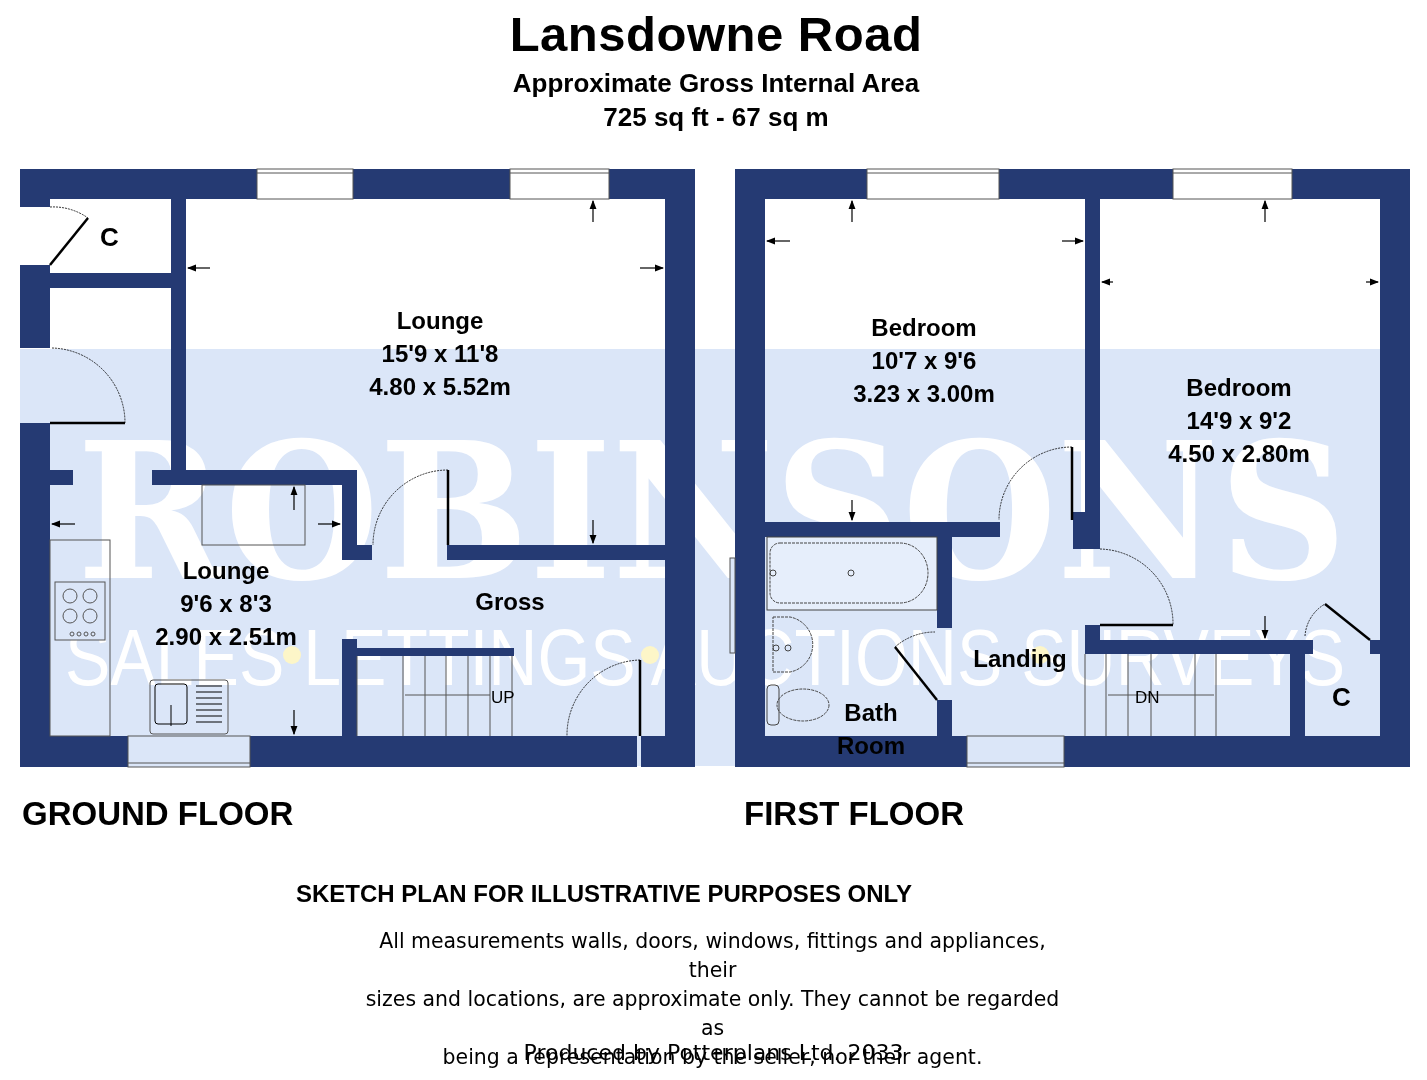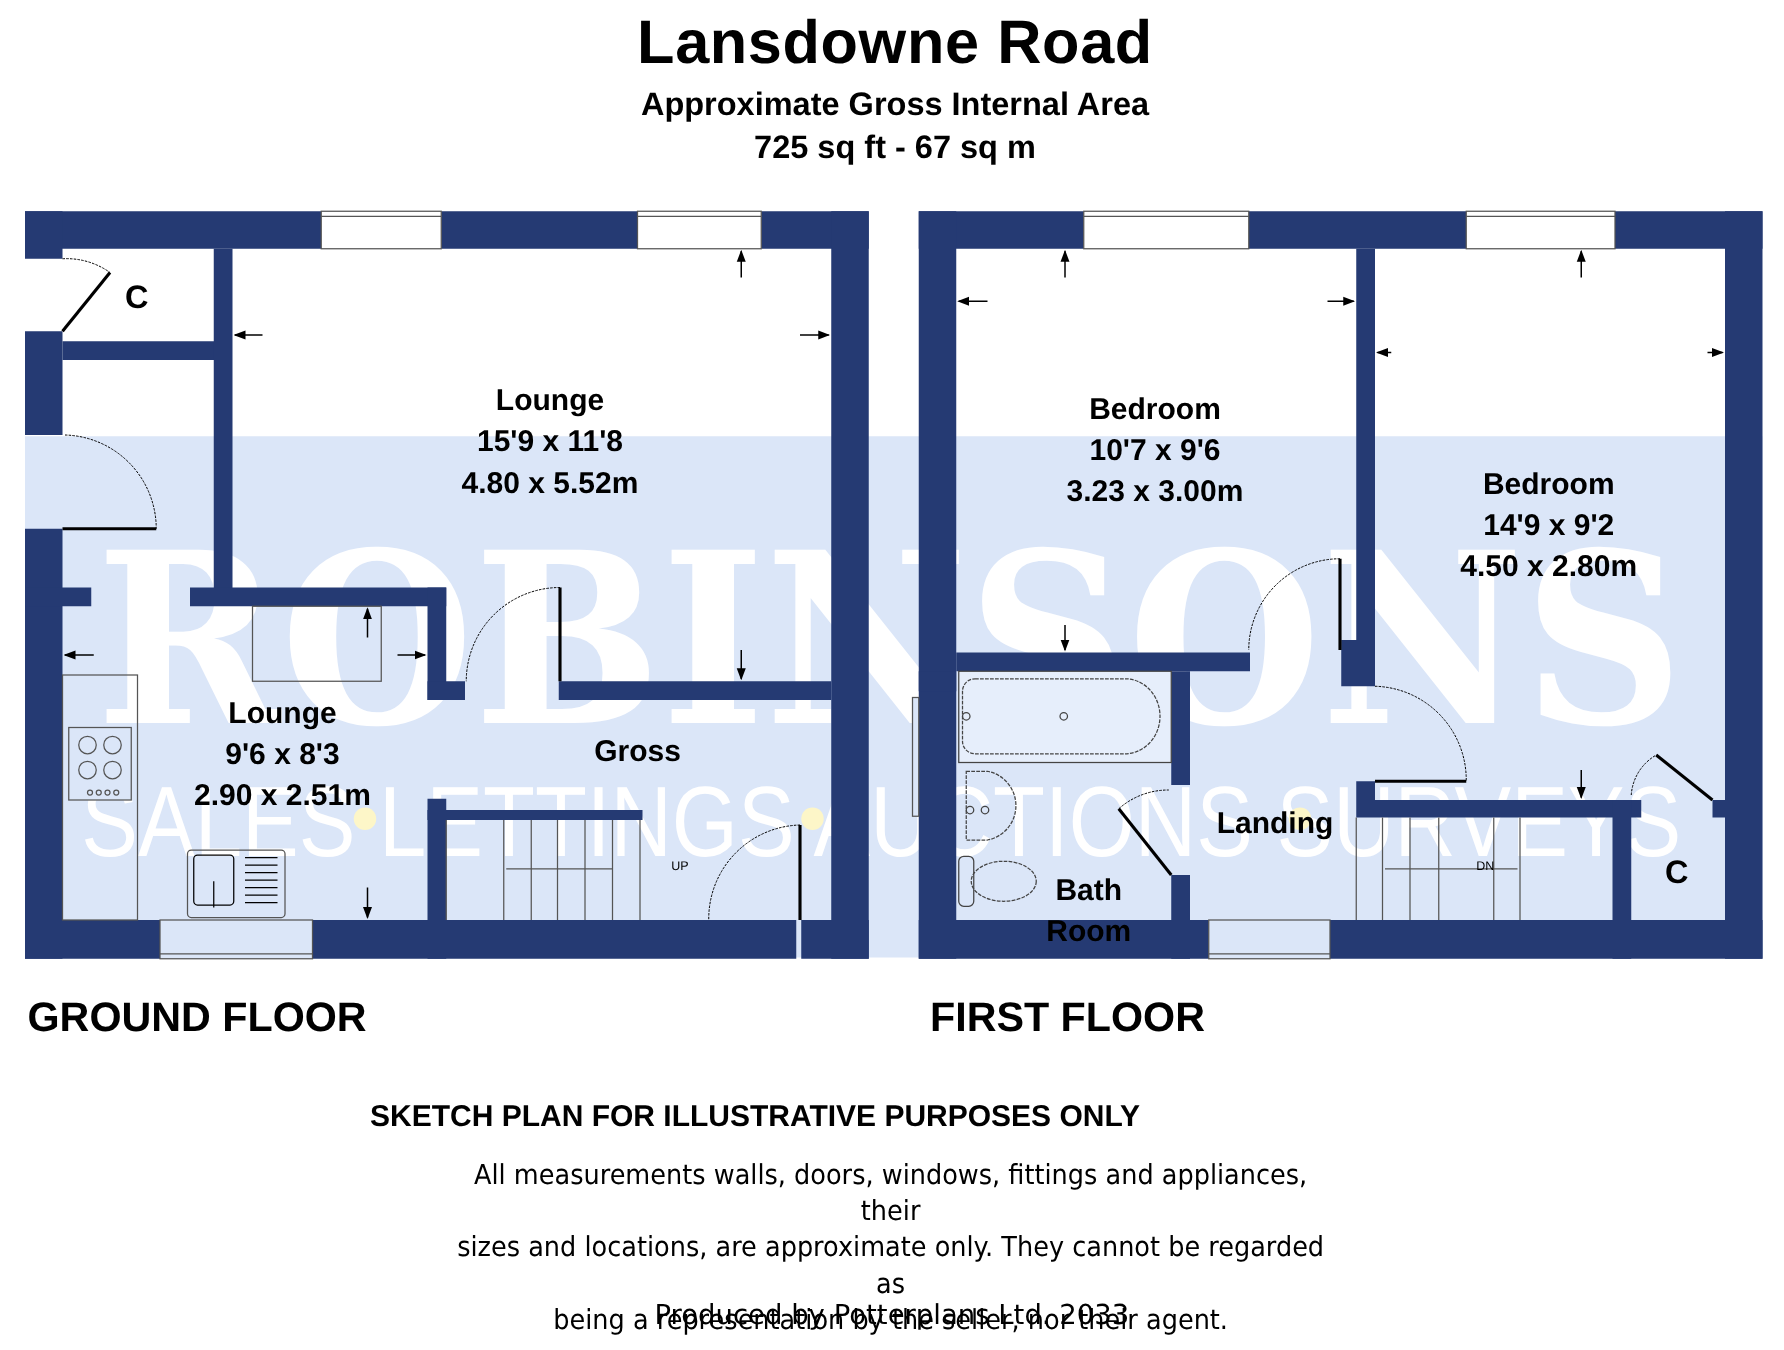--- a/index.html
+++ b/index.html
@@ -7,21 +7,21 @@
     .title { position: absolute; left: 0; width: 1432px; top: 6px; text-align: center; font-weight: bold; font-size: 49px; letter-spacing: 0.5px; }
     .subtitle { position: absolute; left: 0; width: 1432px; text-align: center; font-weight: bold; font-size: 26px; }
     .sub1 { top: 68px; }
     .sub2 { top: 102px; }
     svg.plan { position: absolute; left: 0; top: 0; }
     .floor-label { position: absolute; font-weight: bold; font-size: 33px; top: 795px; }
     .disclaimer-head { position: absolute; left: 0; width: 1208px; top: 880px; text-align: center; font-weight: bold; font-size: 24px; }
     .disclaimer-body { position: absolute; left: 330px; width: 765px; top: 926px; text-align: center; font-size: 22px; line-height: 29px; font-family: "DejaVu Sans", sans-serif; transform: scaleX(0.93); transform-origin: center top; }
     .credit { position: absolute; left: 0; width: 1427px; top: 1040px; text-align: center; font-size: 22px; font-family: "DejaVu Sans", sans-serif; }
     .room-label { position: absolute; text-align: center; font-weight: bold; font-size: 24px; line-height: 33px; white-space: nowrap; transform: translateX(-50%); }
-    .small-label { position: absolute; font-size: 10px; padding-left: 46px; }
+    .small-label { position: absolute; font-size: 17px; }
     .c-label { position: absolute; font-weight: bold; font-size: 26px; }
   </style>
 </head>
 <body>
 
 <div class="title">Lansdowne Road</div>
 <div class="subtitle sub1">Approximate Gross Internal Area</div>
 <div class="subtitle sub2">725 sq ft - 67 sq m</div>
 
 <svg class="plan" width="1427" height="1080" viewBox="0 0 1427 1080" xmlns="http://www.w3.org/2000/svg">

